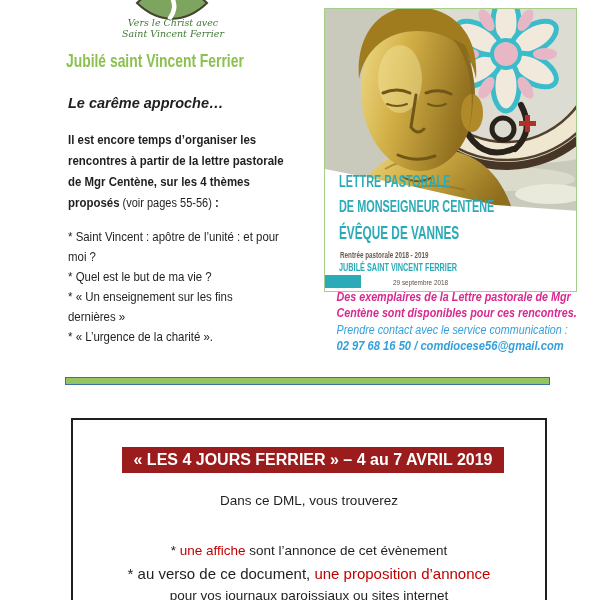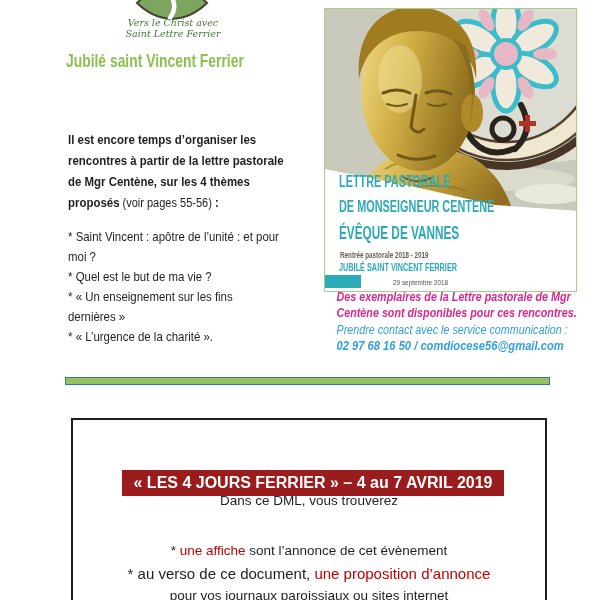--- a/index.html
+++ b/index.html
@@ -58,45 +58,46 @@
   
   #divider{position:absolute;left:65px;top:377px;width:483px;height:6px;background:var(--divider_green);border:1px solid var(--divider_border_blue);}
   
   #event-box{
     position:absolute;left:71px;top:418px;width:476px;height:200px;box-sizing:border-box;
     border:2px solid var(--box_border);background:#ffffff;
   }
   #banner{
     position:absolute;left:49px;top:27px;width:382px;height:26px;line-height:26px;
     background:var(--banner_red_bg);color:#ffffff;font-weight:bold;font-size:16px;
-    text-align:center;white-space:nowrap;margin-top:23px;
+    text-align:center;white-space:nowrap;
   }
   .boxline{position:absolute;left:0;right:0;text-align:center;white-space:nowrap;}
   #box-intro{top:73px;font-size:13.5px;}
   #box-l1{top:123px;font-size:13.5px;}
   #box-l2{top:145px;font-size:15px;}
   #box-l3{top:168px;font-size:13.5px;}
   .red{color:var(--accent_red);font-weight:normal;}
 </style>
 </head>
 <body>
 
 <div id="page">
 
   <svg id="logo-leaf" viewBox="0 0 78 46" width="78" height="46">
     <path d="M4,25 C26,4 52,4 74,25 C52,46 26,46 4,25 Z" style="fill:var(--logo_leaf_green)" stroke="#44412F" stroke-width="2"></path>
     <path d="M42,10 C33,18 48,25 37,40" fill="none" stroke="#ffffff" stroke-width="4.5" stroke-linecap="round"></path>
   </svg>
   <div id="logo-text">
     <div>Vers le Christ avec</div>
-    <div>Saint Lettre Ferrier</div>
+    <div>Saint Vincent Ferrier</div>
   </div>
 
   <div id="heading">Jubilé saint Vincent Ferrier</div>
 
+  <div id="lead">Le carême approche…</div>
 
   <div id="para">
     <div class="pline">Il est encore temps d’organiser les</div>
     <div class="pline">rencontres à partir de la lettre pastorale</div>
     <div class="pline">de Mgr Centène, sur les 4 thèmes</div>
     <div class="pline"><span>proposés</span><span class="voir"> (voir pages 55-56)</span><span> :</span></div>
   </div>
 
   <div id="themes">
     <div class="tline">* Saint Vincent : apôtre de l’unité : et pour</div>

